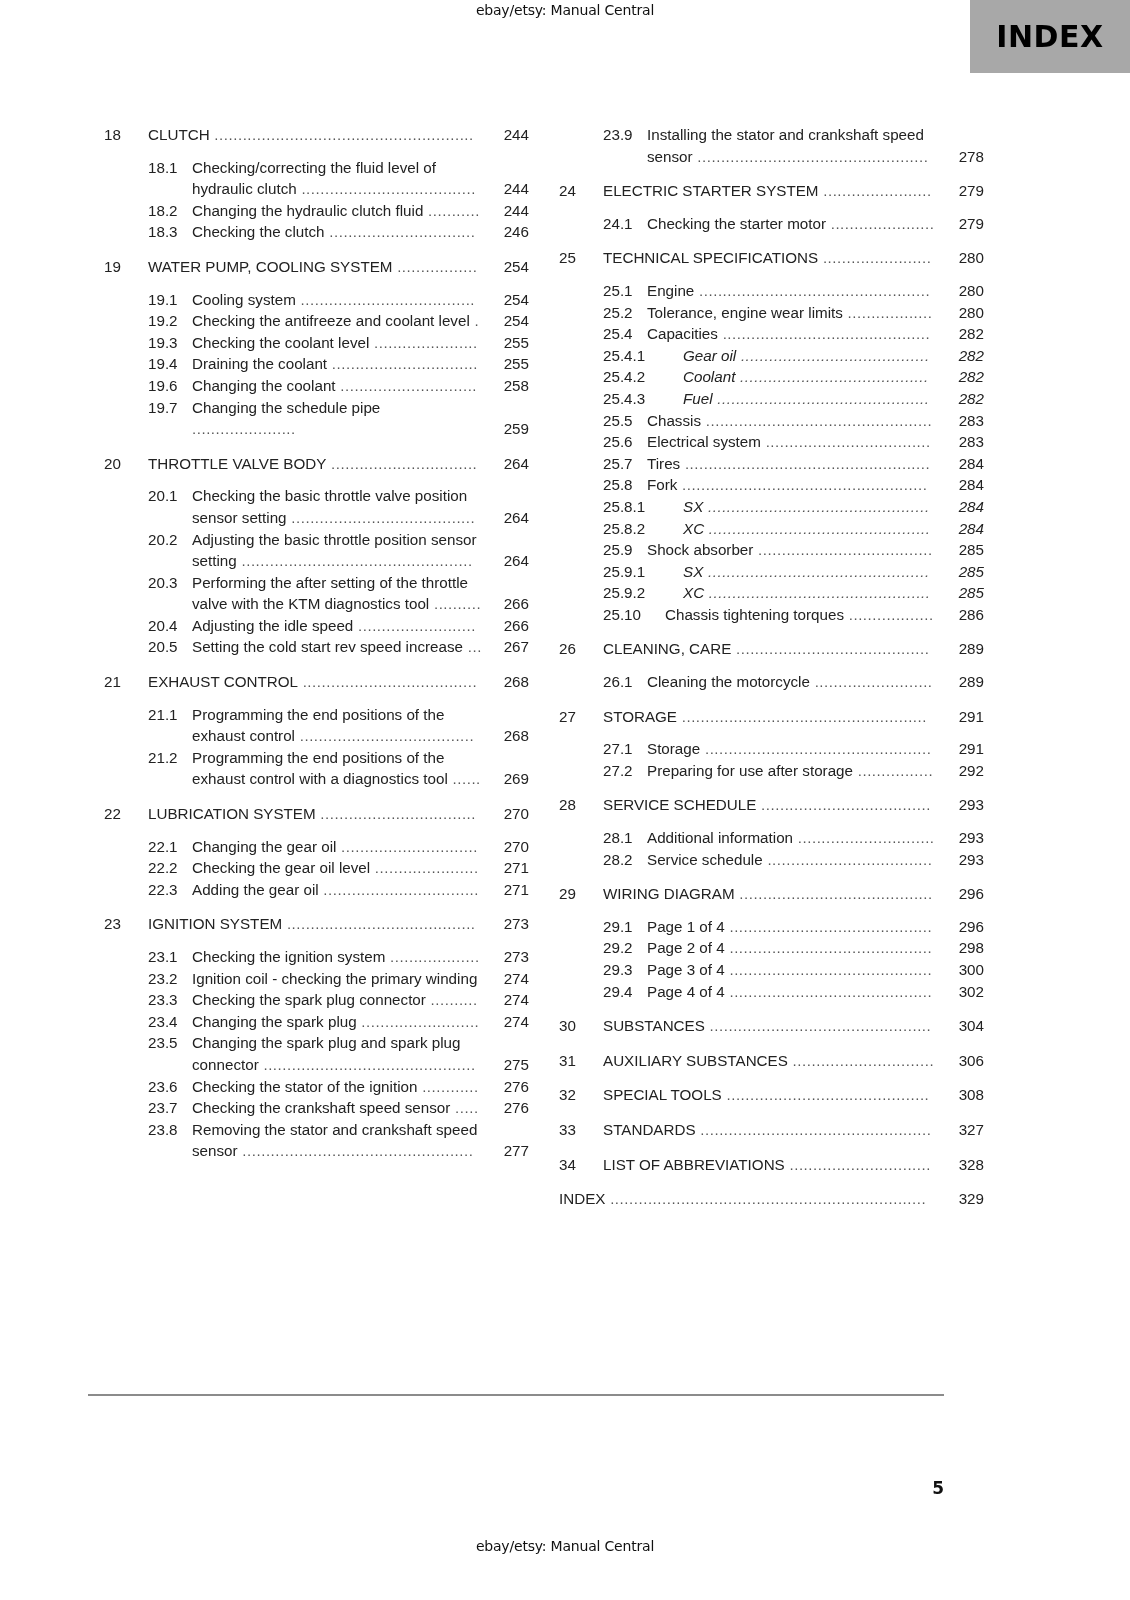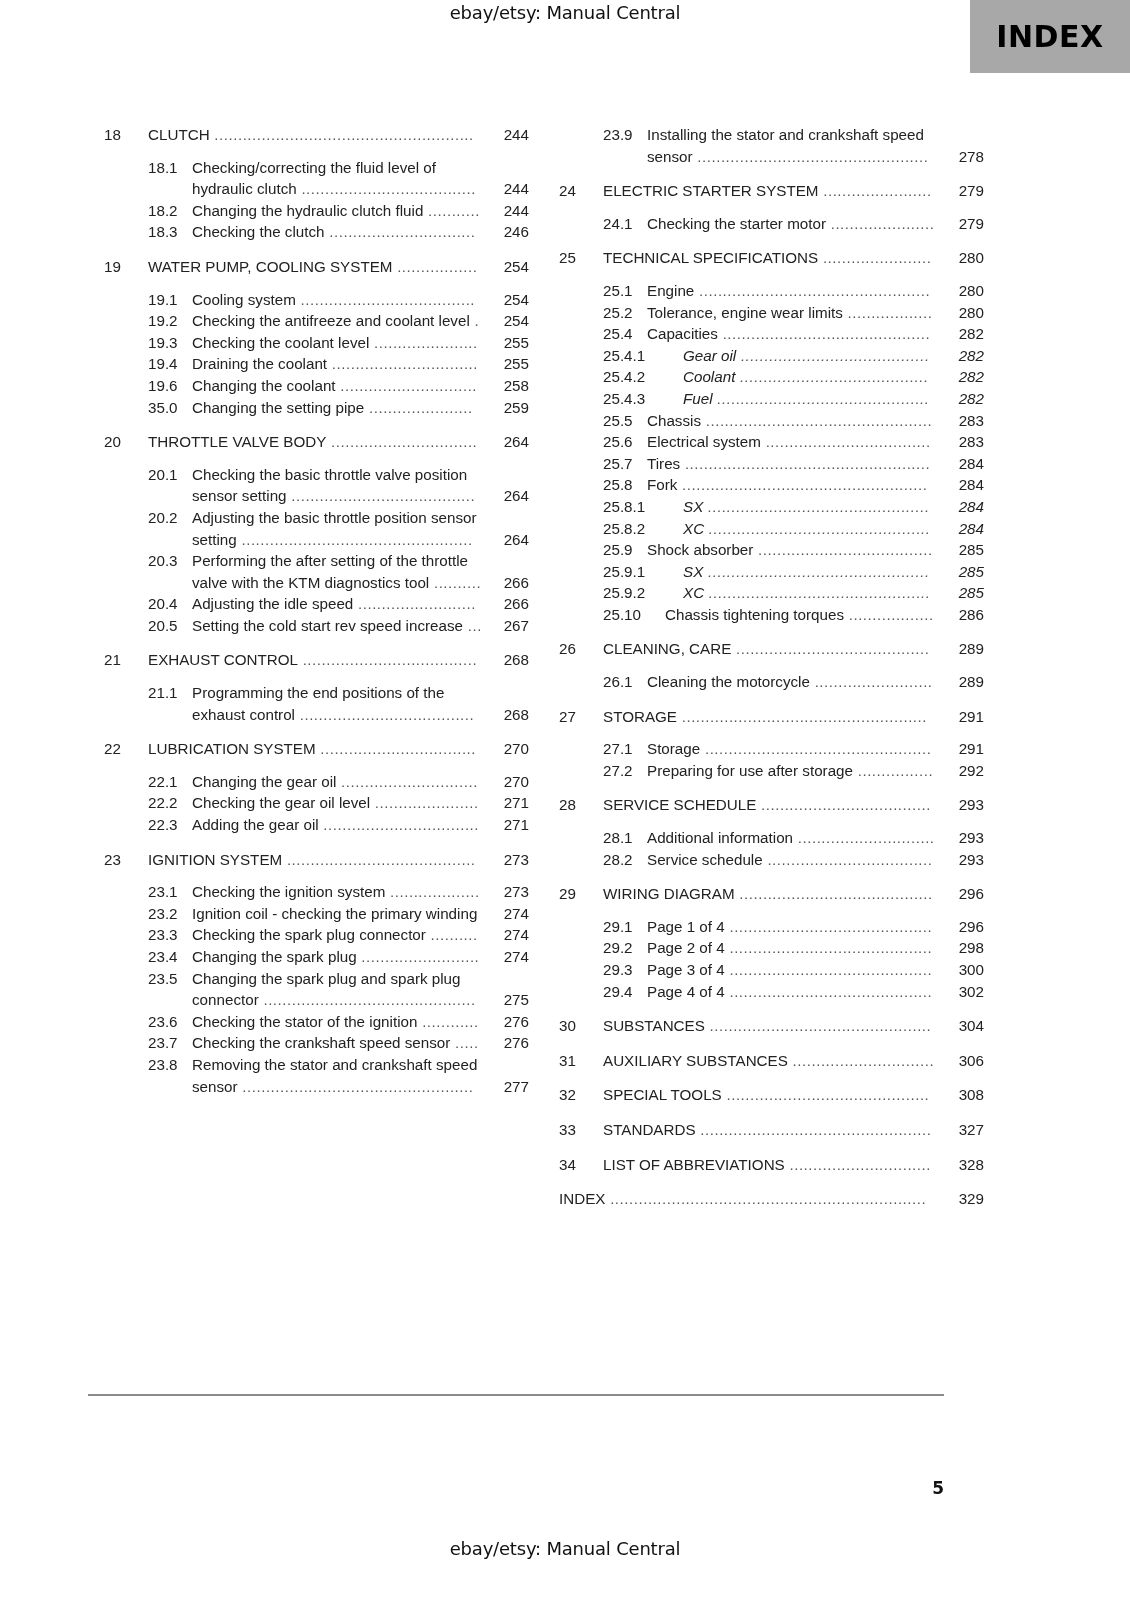--- a/index.html
+++ b/index.html
@@ -16,21 +16,21 @@
     overflow: hidden;
   }
 
   
   .watermark {
     position: absolute;
     left: 0;
     width: 1130px;
     text-align: center;
     font-family: "DejaVu Sans", sans-serif;
-    font-size: 18px;
+    font-size: 14px;
     color: #111;
     letter-spacing: -0.2px;
   }
   .watermark-top { top: 2px; }
   .watermark-bottom { top: 1538px; }
 
   
   .index-tab {
     position: absolute;
     left: 970px;
@@ -239,24 +239,24 @@
       <div class="entry lvl2">
         <span class="num">19.6</span>
         <div class="body">
           <div class="pagewrap">
             <div class="titlecell"><span>Changing the coolant</span><span class="dotfill"> .............................</span></div>
             <div class="pagecell">258</div>
           </div>
         </div>
       </div>
       <div class="entry lvl2">
-        <span class="num">35.0</span>
-        <div class="body">
-          <div class="pagewrap">
-            <div class="titlecell"><span>Changing the setting pipe</span><span class="dotfill"> ......................</span></div>
+        <span class="num">19.7</span>
+        <div class="body">
+          <div class="pagewrap">
+            <div class="titlecell"><span>Changing the schedule pipe</span><span class="dotfill"> ......................</span></div>
             <div class="pagecell">259</div>
           </div>
         </div>
       </div>
       <div class="entry lvl1">
         <span class="num">20</span>
         <div class="body">
           <div class="pagewrap">
             <div class="titlecell"><span>THROTTLE VALVE BODY</span><span class="dotfill"> ...............................</span></div>
             <div class="pagecell">264</div>
@@ -319,20 +319,29 @@
       </div>
       <div class="entry lvl2">
         <span class="num">21.1</span>
         <div class="body">
           <div class="pagewrap">
             <div class="titlecell"><span>Programming the end positions of the exhaust control</span><span class="dotfill"> .....................................</span></div>
             <div class="pagecell">268</div>
           </div>
         </div>
       </div>
+      <div class="entry lvl2">
+        <span class="num">21.2</span>
+        <div class="body">
+          <div class="pagewrap">
+            <div class="titlecell"><span>Programming the end positions of the exhaust control with a diagnostics tool</span><span class="dotfill"> ......</span></div>
+            <div class="pagecell">269</div>
+          </div>
+        </div>
+      </div>
       <div class="entry lvl1">
         <span class="num">22</span>
         <div class="body">
           <div class="pagewrap">
             <div class="titlecell"><span>LUBRICATION SYSTEM</span><span class="dotfill"> .................................</span></div>
             <div class="pagecell">270</div>
           </div>
         </div>
       </div>
       <div class="entry lvl2">

